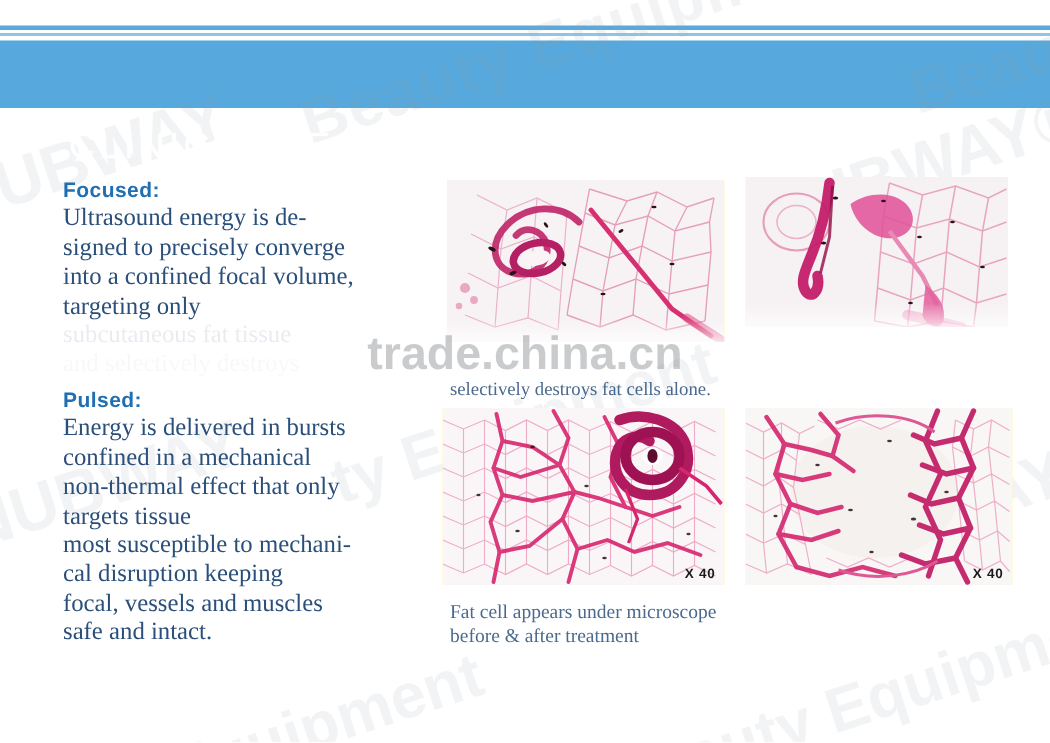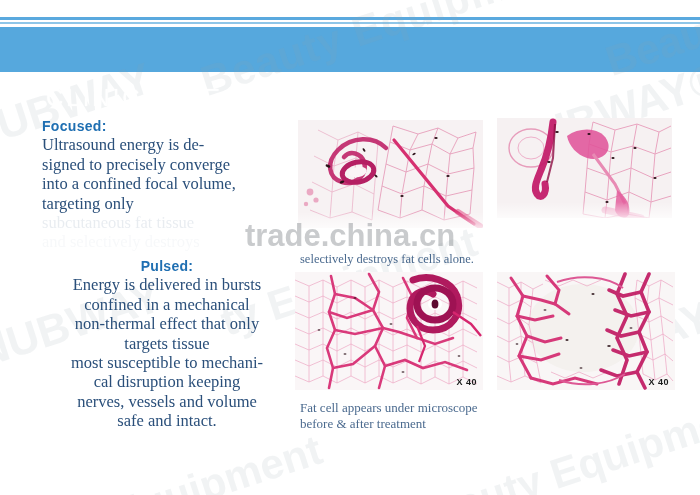--- a/index.html
+++ b/index.html
@@ -106,21 +106,20 @@
     width: 240px;
     z-index: 6;
   }
   .block-focused { position: relative; }
   .block-pulsed {
     position: absolute;
     left: 42px;
     top: 258px;
     width: 250px;
     z-index: 6;
-    text-align: center;
   }
   .block-head {
     font-family: "Liberation Sans", sans-serif;
     font-size: 14px;
     font-weight: 700;
     color: #1f6fb2;
     letter-spacing: 0.3px;
     margin: 0 0 1px 0;
     line-height: 1.15;
   }
@@ -231,21 +230,21 @@
 
   <div class="block-pulsed">
     <div class="block-head">Pulsed:</div>
     <div class="block-body">
       <span class="ln">Energy is delivered in bursts</span>
       <span class="ln">confined in a mechanical</span>
       <span class="ln">non-thermal effect that only</span>
       <span class="ln">targets tissue</span>
       <span class="ln">most susceptible to mechani-</span>
       <span class="ln">cal disruption keeping</span>
-      <span class="ln">nerves, vessels and volume</span>
+      <span class="ln">focal, vessels and muscles</span>
       <span class="ln">safe and intact.</span>
     </div>
   </div>
 
   <div class="shot img-tl">
     <svg class="shot-inner" viewBox="0 0 185 108" preserveAspectRatio="none">
       <rect x="0" y="0" width="185" height="108" fill="#f7f2f3"></rect>
       <g stroke="#e59ab8" stroke-width="0.9" fill="none" opacity="0.95">
         <path d="M95 6 L120 14 L140 8 L160 18 L178 12"></path>
         <path d="M92 22 L112 30 L134 24 L152 34 L175 28"></path>

